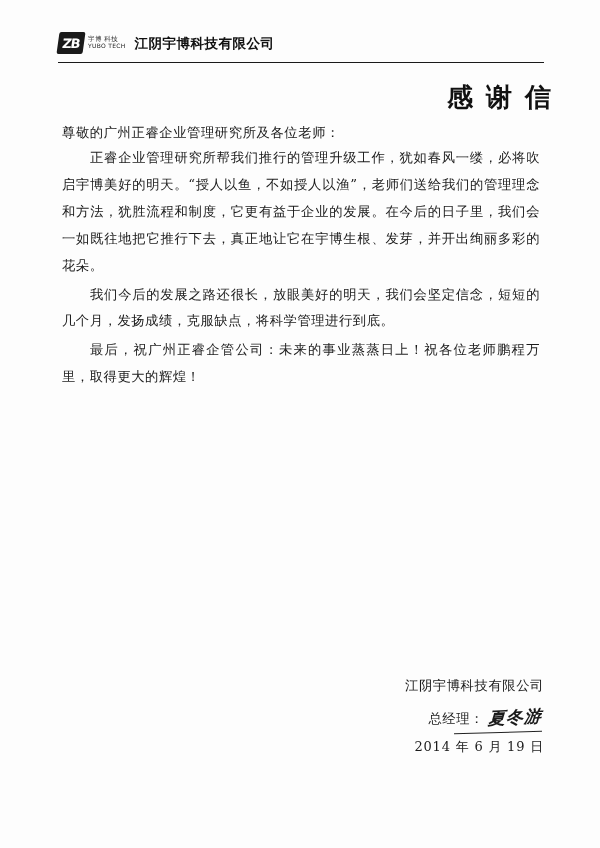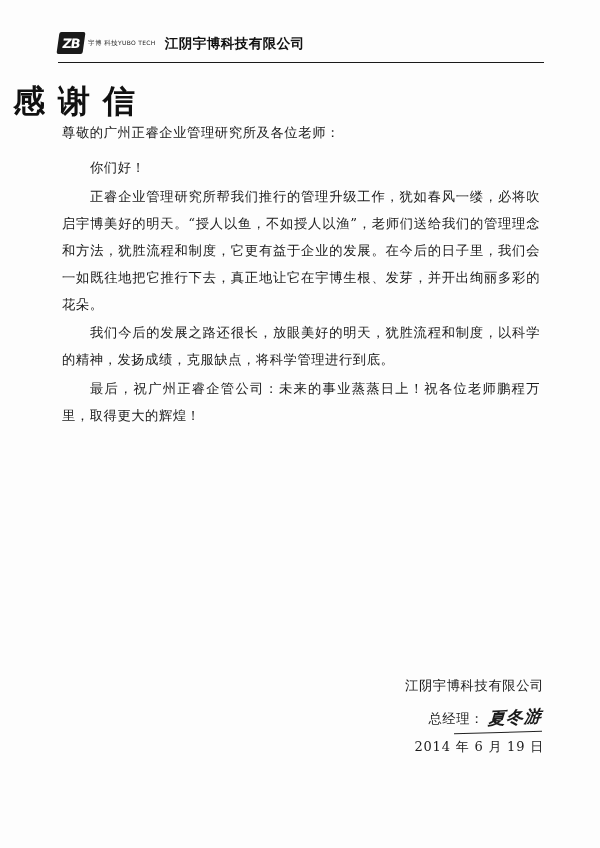--- a/index.html
+++ b/index.html
@@ -48,21 +48,21 @@
     font-size: 13px;
     letter-spacing: -1px;
     display: flex;
     align-items: center;
     justify-content: center;
     border-radius: 2px;
     transform: skewX(-8deg);
   }
   .logo-text {
     display: flex;
-    flex-direction: row;
+    flex-direction: column;
     justify-content: flex-end;
     line-height: 1.05;
   }
   .logo-cn {
     font-size: 6.5px;
     letter-spacing: 0.4px;
     color: #222;
   }
   .logo-en {
     font-size: 6px;
@@ -85,41 +85,41 @@
     height: 0;
     border-top: 1.6px solid #1a1a1a;
   }
 
   
   .doc-title {
     position: absolute;
     left: 0;
     top: 80px;
     width: 564px;
-    text-align: left;
-    font-size: 32px;
+    text-align: right;
+    font-size: 26px;
     font-weight: bold;
     letter-spacing: 13px;
     text-indent: 13px;
     color: #111;
     font-family: "DejaVu Serif", "Liberation Serif", serif;
   }
 
   
   .body-area {
     position: absolute;
     left: 62px;
     top: 120px;
     width: 478px;
   }
   .salutation {
     font-size: 13.3px;
     line-height: 1.9;
     letter-spacing: 0.6px;
-    margin-bottom: 10px;
+    margin-bottom: 0;
   }
   p.para {
     font-size: 13.3px;
     line-height: 2.02;
     letter-spacing: 0.55px;
     text-align: justify;
     text-justify: inter-ideograph;
     margin: 0 0 2px 0;
     text-indent: 28px;
   }
@@ -180,23 +180,22 @@
     </div>
     <div class="company-name">江阴宇博科技有限公司</div>
   </div>
 
   <div class="rule"></div>
 
   <div class="doc-title">感谢信</div>
 
   <div class="body-area">
     <div class="salutation">尊敬的广州正睿企业管理研究所及各位老师：</div>
-    <p class="para">你们好！</p>
     <p class="para">正睿企业管理研究所帮我们推行的管理升级工作，犹如春风一缕，必将吹启宇博美好的明天。“授人以鱼，不如授人以渔”，老师们送给我们的管理理念和方法，犹胜流程和制度，它更有益于企业的发展。在今后的日子里，我们会一如既往地把它推行下去，真正地让它在宇博生根、发芽，并开出绚丽多彩的花朵。</p>
-    <p class="para">我们今后的发展之路还很长，放眼美好的明天，犹胜流程和制度，以科学的精神，发扬成绩，克服缺点，将科学管理进行到底。</p>
+    <p class="para">我们今后的发展之路还很长，放眼美好的明天，我们会坚定信念，短短的几个月，发扬成绩，克服缺点，将科学管理进行到底。</p>
     <p class="para">最后，祝广州正睿企管公司：未来的事业蒸蒸日上！祝各位老师鹏程万里，取得更大的辉煌！</p>
   </div>
 
   <div class="signature">
     <div>江阴宇博科技有限公司</div>
     <div class="sig-line2">
       <span>总经理：</span><span class="handwrite">夏冬游</span>
       <span class="sig-underline"></span>
     </div>
     <div class="sig-date">2014 年 6 月 19 日</div>

